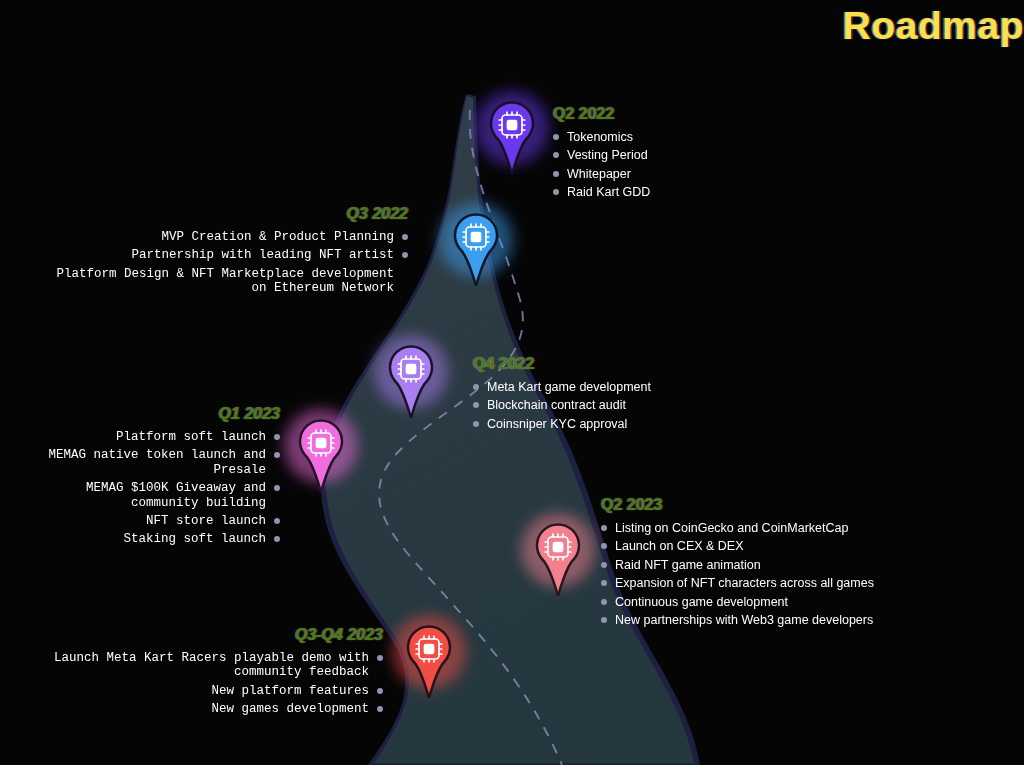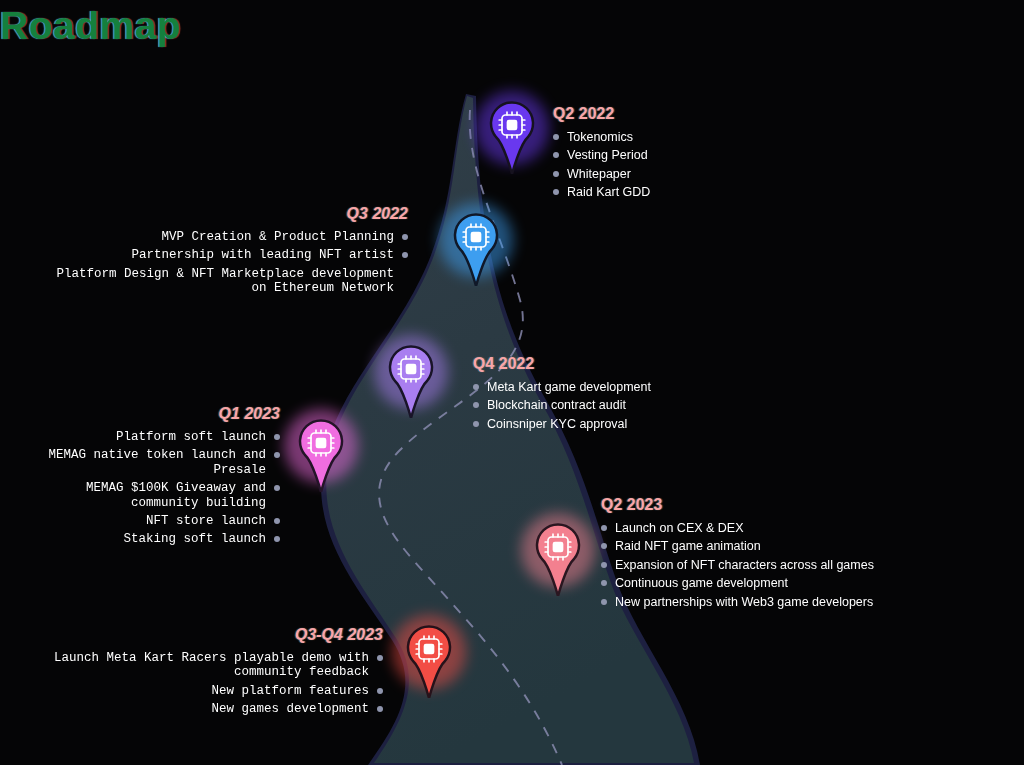--- a/index.html
+++ b/index.html
@@ -15,46 +15,46 @@
     overflow: hidden;
     font-family: "Liberation Sans", sans-serif;
   }
 
   
   #title {
     position: absolute;
     left: 0;
     top: 4px;
     width: 1024px;
-    text-align: left;
+    text-align: right;
     font-size: 39px;
     font-weight: bold;
     letter-spacing: 0.5px;
-    color: #15803d;
+    color: #fde047;
     text-shadow: -1.5px 0 1px rgba(80,200,255,0.75),
                   1.5px 0 1px rgba(255,90,60,0.55);
   }
 
   
   #road-svg {
     position: absolute;
     left: 0;
     top: 0;
     width: 1024px;
     height: 765px;
   }
 
   
   .milestone {
     position: absolute;
   }
   .ms-head {
     font-size: 16px;
     font-weight: bold;
-    color: #fca5a5;
+    color: #4d7c0f;
     margin-bottom: 7px;
     white-space: nowrap;
     text-shadow: -1px 0 1px rgba(90,190,255,0.55),
                   1px 0 1px rgba(255,140,60,0.5);
   }
   .ms-list {
     list-style: none;
     margin: 0;
     padding: 0;
   }
@@ -337,20 +337,26 @@
         </li>
     </ul>
   </div>
 
   <div class="milestone align-left" style="left:601px; top:496px; width:400px;">
     <div class="ms-head">Q2 2023</div>
     <ul class="ms-list">
       <li>
           <span class="row">
             <span class="bullet"></span>
+            <span class="txt">Listing on CoinGecko and CoinMarketCap</span>
+          </span>
+        </li>
+      <li>
+          <span class="row">
+            <span class="bullet"></span>
             <span class="txt">Launch on CEX &amp; DEX</span>
           </span>
         </li>
       <li>
           <span class="row">
             <span class="bullet"></span>
             <span class="txt">Raid NFT game animation</span>
           </span>
         </li>
       <li>

